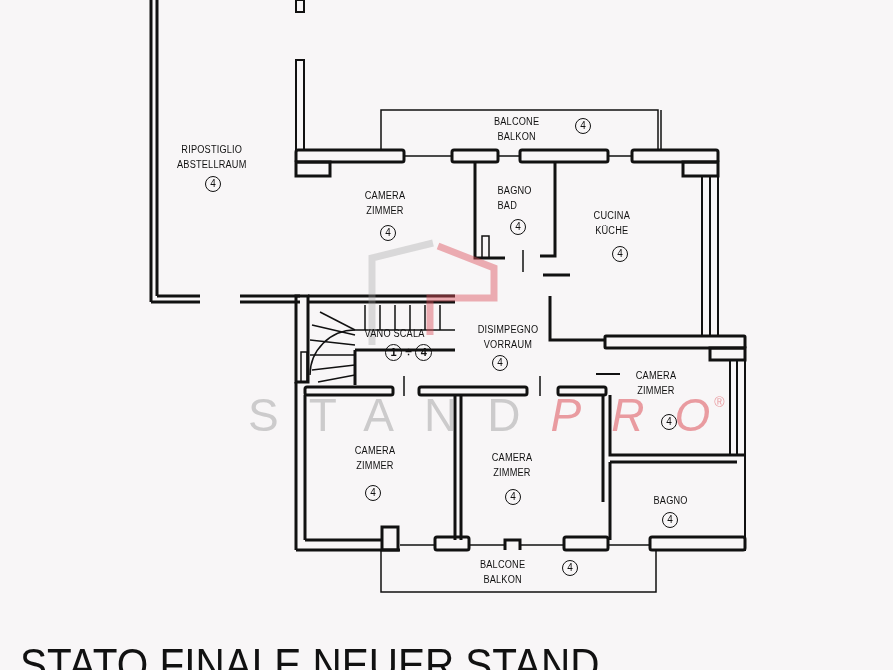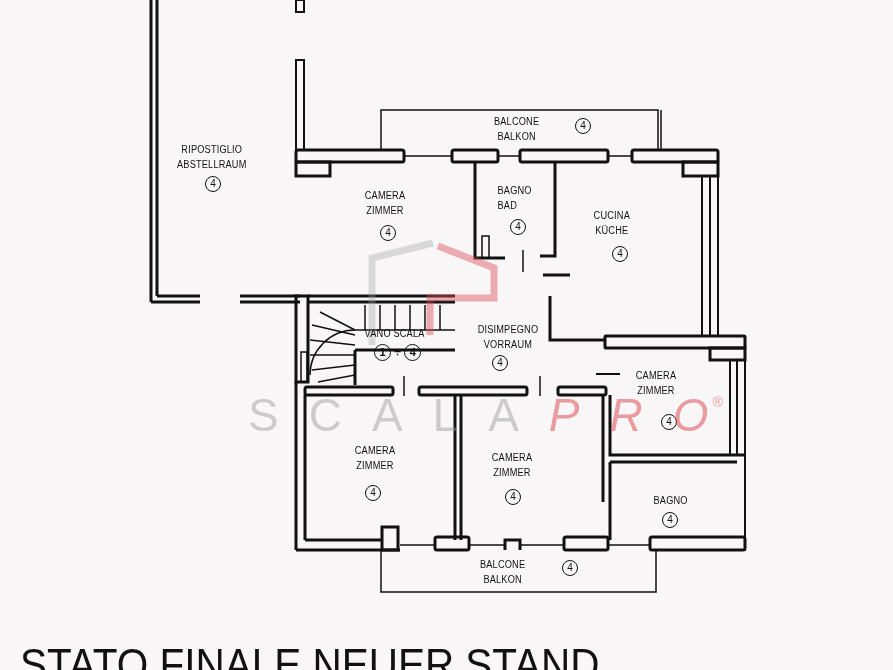--- a/index.html
+++ b/index.html
@@ -16,20 +16,21 @@
       transform: scaleX(0.92); letter-spacing: 0.2px; white-space: nowrap;
     }
     .num {
       position: absolute; width: 14px; height: 14px; border: 1.5px solid #111;
       border-radius: 50%; font-size: 10px; line-height: 14px; text-align: center;
       color: #111; font-family: "Liberation Sans", sans-serif; background: transparent;
     }
     .stair-range {
       position: absolute; font-size: 12px; font-weight: bold; color: #111;
       font-family: "Liberation Sans", sans-serif;
+      margin-left: 11px;
     }
     .stair-range span.c {
       display: inline-block; width: 15px; height: 15px; border: 1.5px solid #111;
       border-radius: 50%; text-align: center; line-height: 15px; font-size: 11px;
     }
     #watermark {
       position: absolute; left: 248px; top: 388px; font-size: 46px;
       letter-spacing: 30px; font-family: "Liberation Sans", sans-serif; font-weight: 300;
     }
     #watermark .a { color: rgba(150,150,150,0.45); }
@@ -238,16 +239,16 @@
 </div>
 <div class="num" style="left:662px;top:512px;">4</div>
 
 <div class="lbl" style="left:478px;top:557px;">
   <div>BALCONE</div>
     <div>BALKON</div>
 </div>
 <div class="num" style="left:562px;top:560px;">4</div>
 
 <div id="watermark">
-  <span class="a">SCALA</span><span class="b">PRO</span><span class="reg">®</span>
+  <span class="a">STAND</span><span class="b">PRO</span><span class="reg">®</span>
 </div>
 
 <div id="caption">STATO FINALE NEUER STAND</div>
 
 </body></html>

